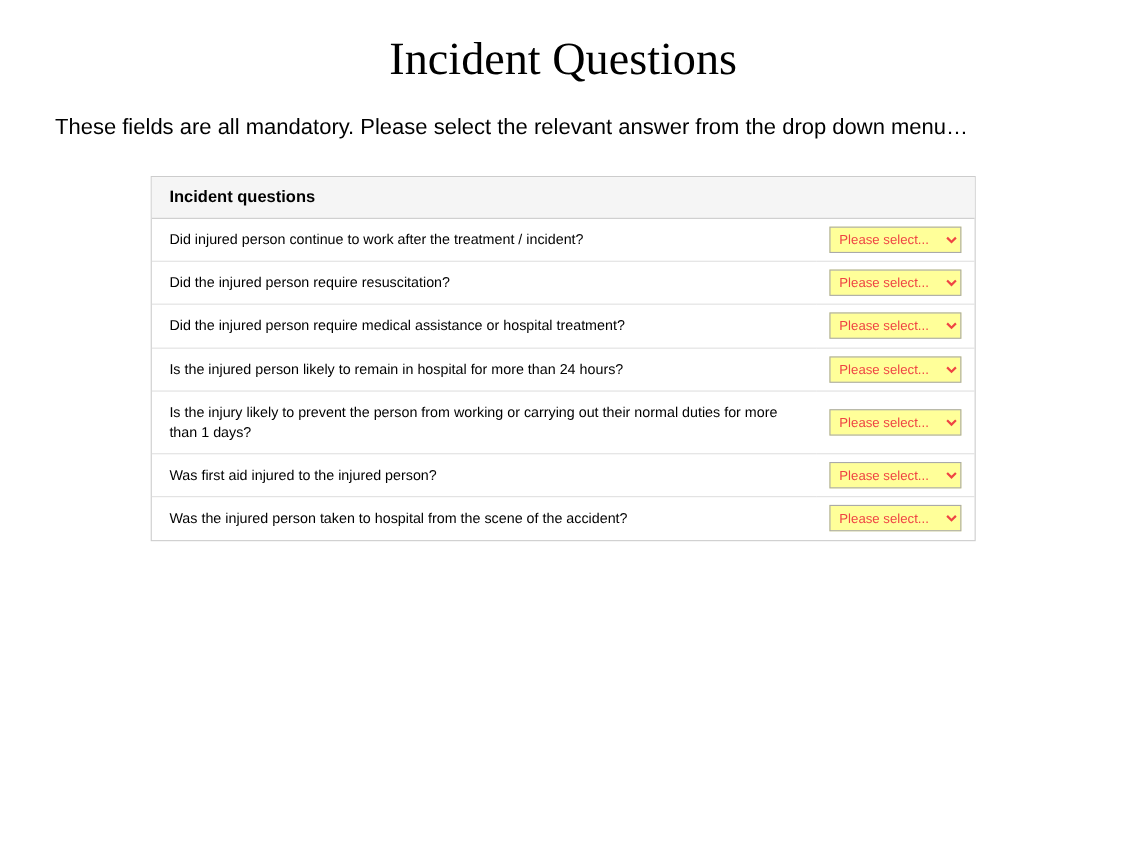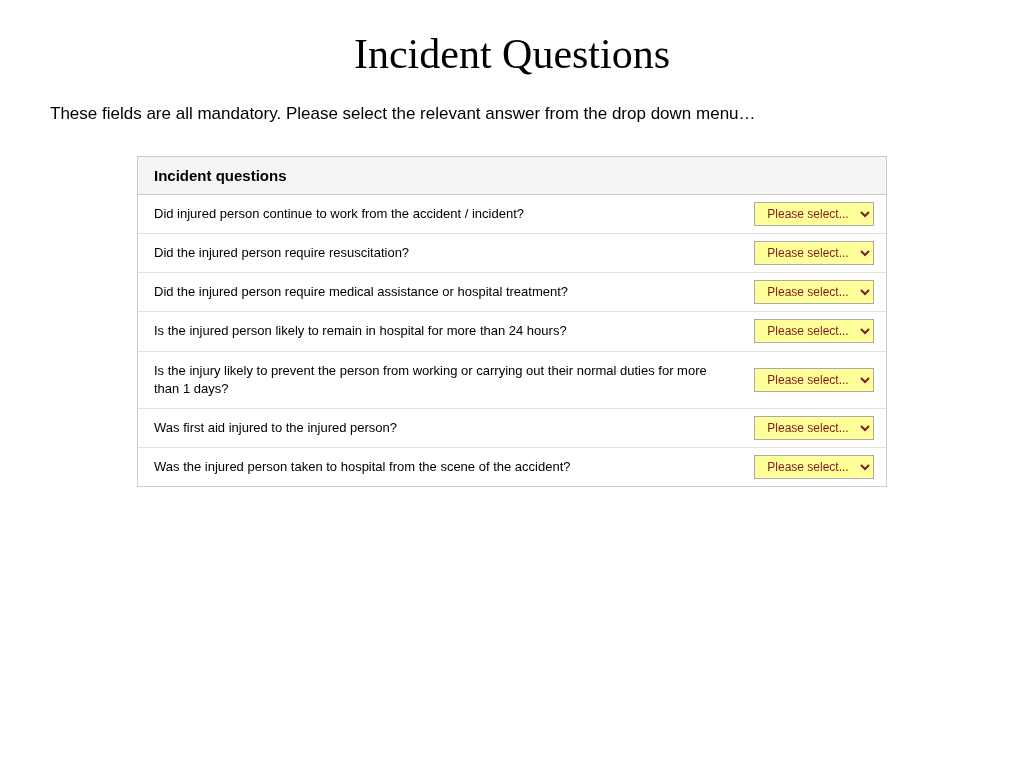--- a/index.html
+++ b/index.html
@@ -19,21 +19,21 @@
     .page-title {
       text-align: center;
       font-size: 42px;
       font-weight: normal;
       font-family: Georgia, serif;
       margin-bottom: 24px;
       color: #000;
     }
 
     .instruction-text {
-      font-size: 17px;
+      font-size: 20px;
       line-height: 1.4;
       margin-bottom: 30px;
       color: #000;
     }
 
     .form-container {
       border: 1px solid #ccc;
       background: #fff;
       margin: 0 auto;
       width: 750px;
@@ -74,40 +74,39 @@
       text-align: right;
       vertical-align: middle;
       white-space: nowrap;
     }
 
     .select-cell select {
       background-color: #ffff99;
       border: 1px solid #aaa;
       padding: 3px 4px;
       font-size: 12px;
-      color: #7f1d1d;
+      color: #ef4444;
       width: 120px;
       cursor: pointer;
       appearance: auto;
-      text-align: center;
     }
   </style>
 </head>
 <body>
 
 <h1 class="page-title">Incident Questions</h1>
 
 <p class="instruction-text">These fields are all mandatory.  Please select the relevant answer from the drop down menu…</p>
 
 <div class="form-container">
   <div class="form-header">Incident questions</div>
   <table class="form-table">
     <tbody id="questions-tbody">
     <tr>
-          <td class="question-cell">Did injured person continue to work from the accident / incident?</td>
+          <td class="question-cell">Did injured person continue to work after the treatment / incident?</td>
           <td class="select-cell"><select id="q1"><option value="">Please select...</option><option value="yes">Yes</option><option value="no">No</option></select></td>
         </tr>
         <tr>
           <td class="question-cell">Did the injured person require resuscitation?</td>
           <td class="select-cell"><select id="q3"><option value="">Please select...</option><option value="yes">Yes</option><option value="no">No</option></select></td>
         </tr>
         <tr>
           <td class="question-cell">Did the injured person require medical assistance or hospital treatment?</td>
           <td class="select-cell"><select id="q2"><option value="">Please select...</option><option value="yes">Yes</option><option value="no">No</option></select></td>
         </tr>

